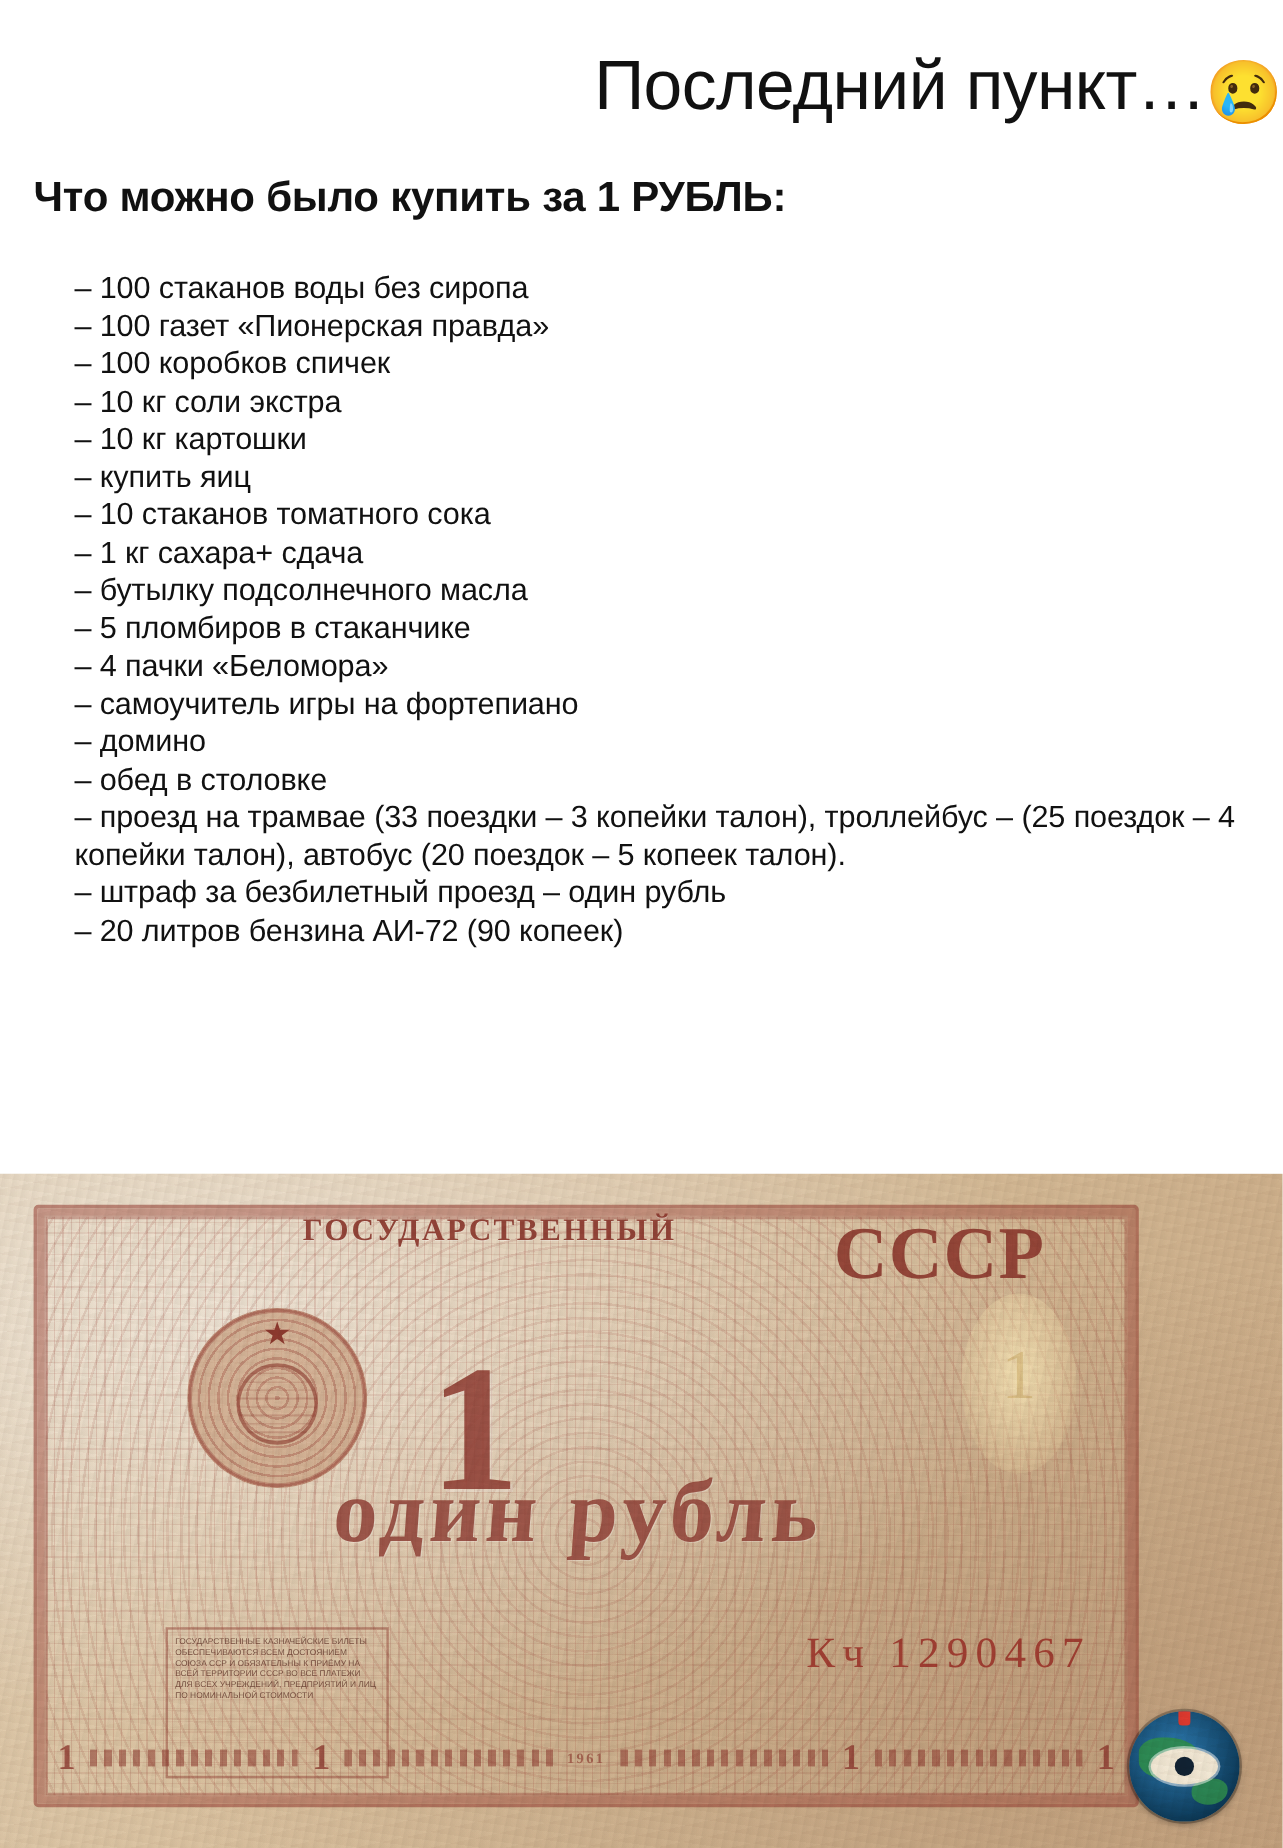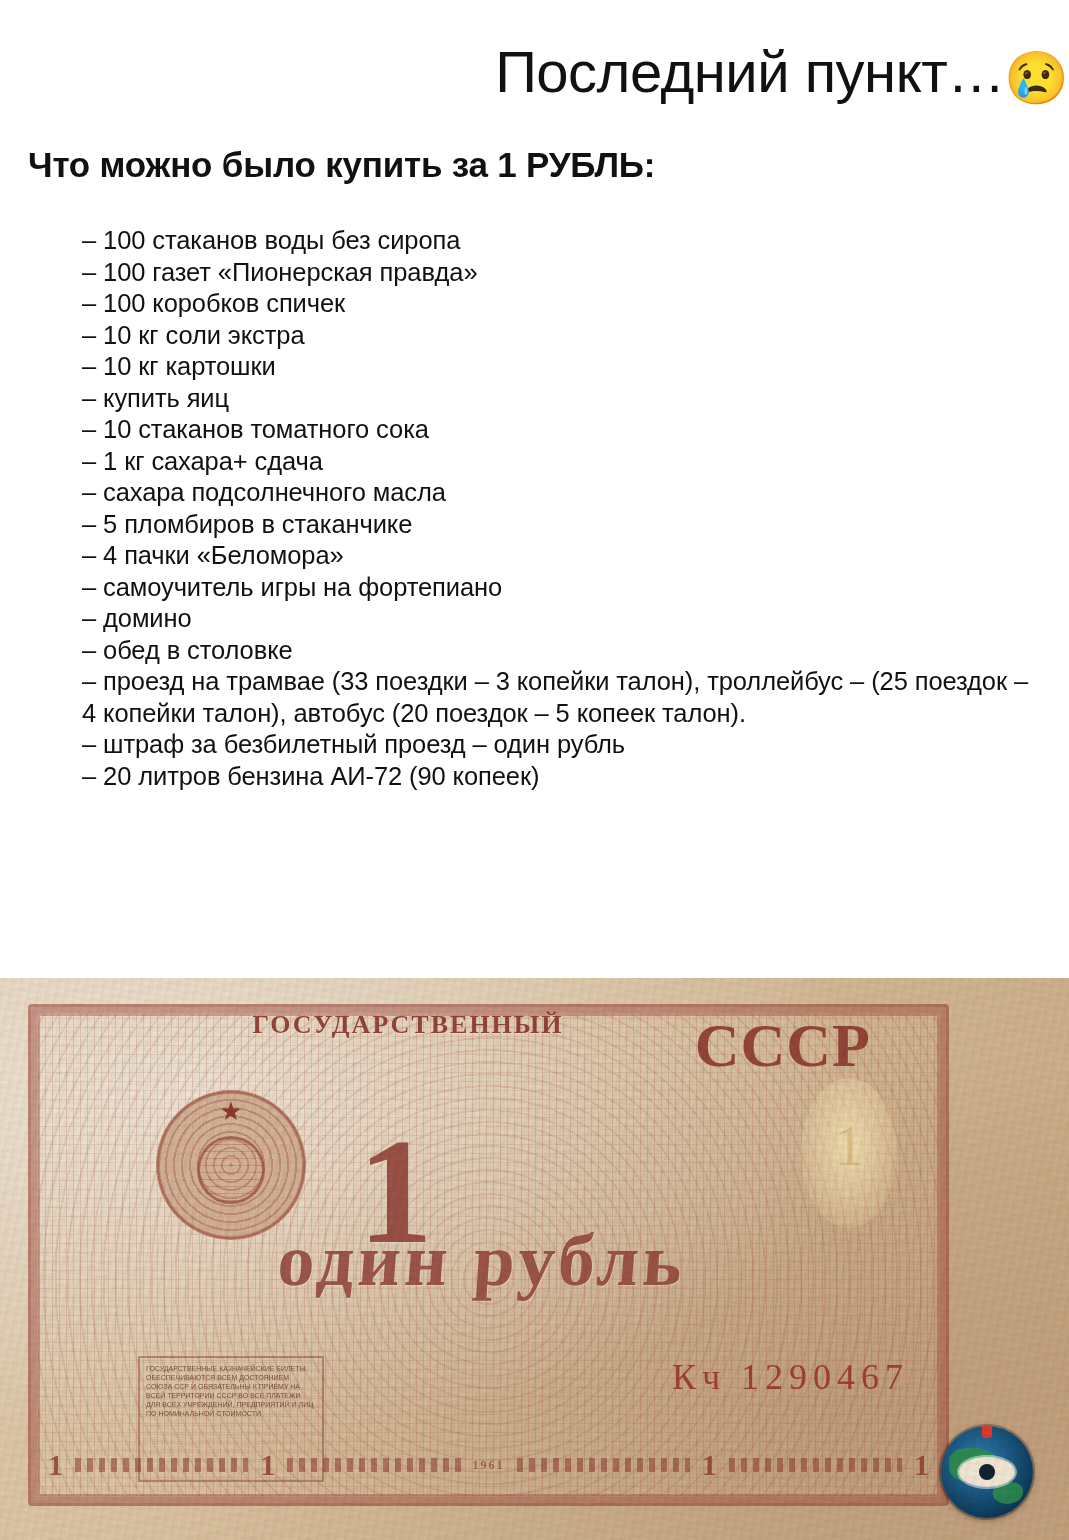--- a/index.html
+++ b/index.html
@@ -35,21 +35,20 @@
   }
   .subtitle {
     font-size: 35px;
     font-weight: bold;
     padding: 38px 0 0 28px;
     letter-spacing: -0.2px;
   }
   .list {
     padding: 40px 0 0 62px;
     padding-right: 24px;
-    margin-left: 20px;
   }
   .list-item {
     font-size: 25.5px;
     line-height: 31.5px;
     letter-spacing: -0.1px;
     white-space: pre-wrap;
   }
   .note-wrap {
     position: absolute;
     top: 978px;
@@ -329,21 +328,21 @@
 
   <div class="list">
     <div class="list-item">– 100 стаканов воды без сиропа</div>
     <div class="list-item">– 100 газет «Пионерская правда»</div>
     <div class="list-item">– 100 коробков спичек</div>
     <div class="list-item">– 10 кг соли экстра</div>
     <div class="list-item">– 10 кг картошки</div>
     <div class="list-item">– купить яиц</div>
     <div class="list-item">– 10 стаканов томатного сока</div>
     <div class="list-item">– 1 кг сахара+ сдача</div>
-    <div class="list-item">– сахара подсолнечного масла</div>
+    <div class="list-item">– бутылку подсолнечного масла</div>
     <div class="list-item">– 5 пломбиров в стаканчике</div>
     <div class="list-item">– 4 пачки «Беломора»</div>
     <div class="list-item">– самоучитель игры на фортепиано</div>
     <div class="list-item">– домино</div>
     <div class="list-item">– обед в столовке</div>
     <div class="list-item">– проезд на трамвае (33 поездки – 3 копейки талон), троллейбус – (25 поездок – 4 копейки талон), автобус (20 поездок – 5 копеек талон).</div>
     <div class="list-item">– штраф за безбилетный проезд – один рубль</div>
     <div class="list-item">– 20 литров бензина АИ-72 (90 копеек)</div>
   </div>
 

